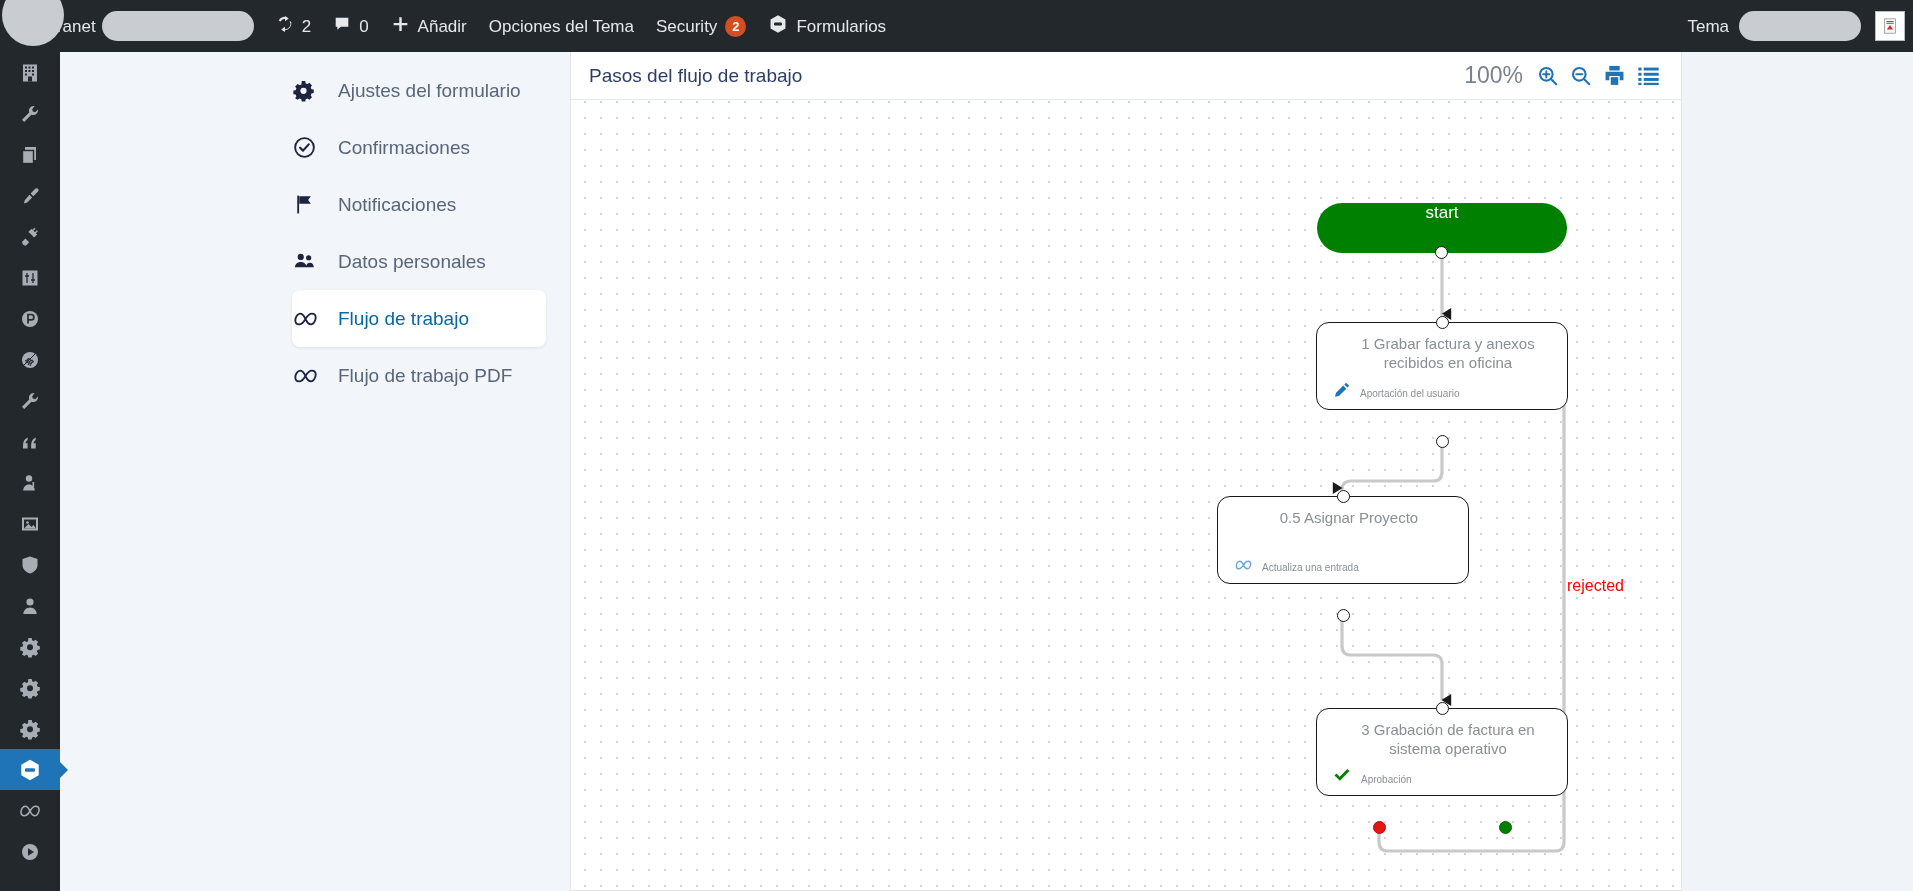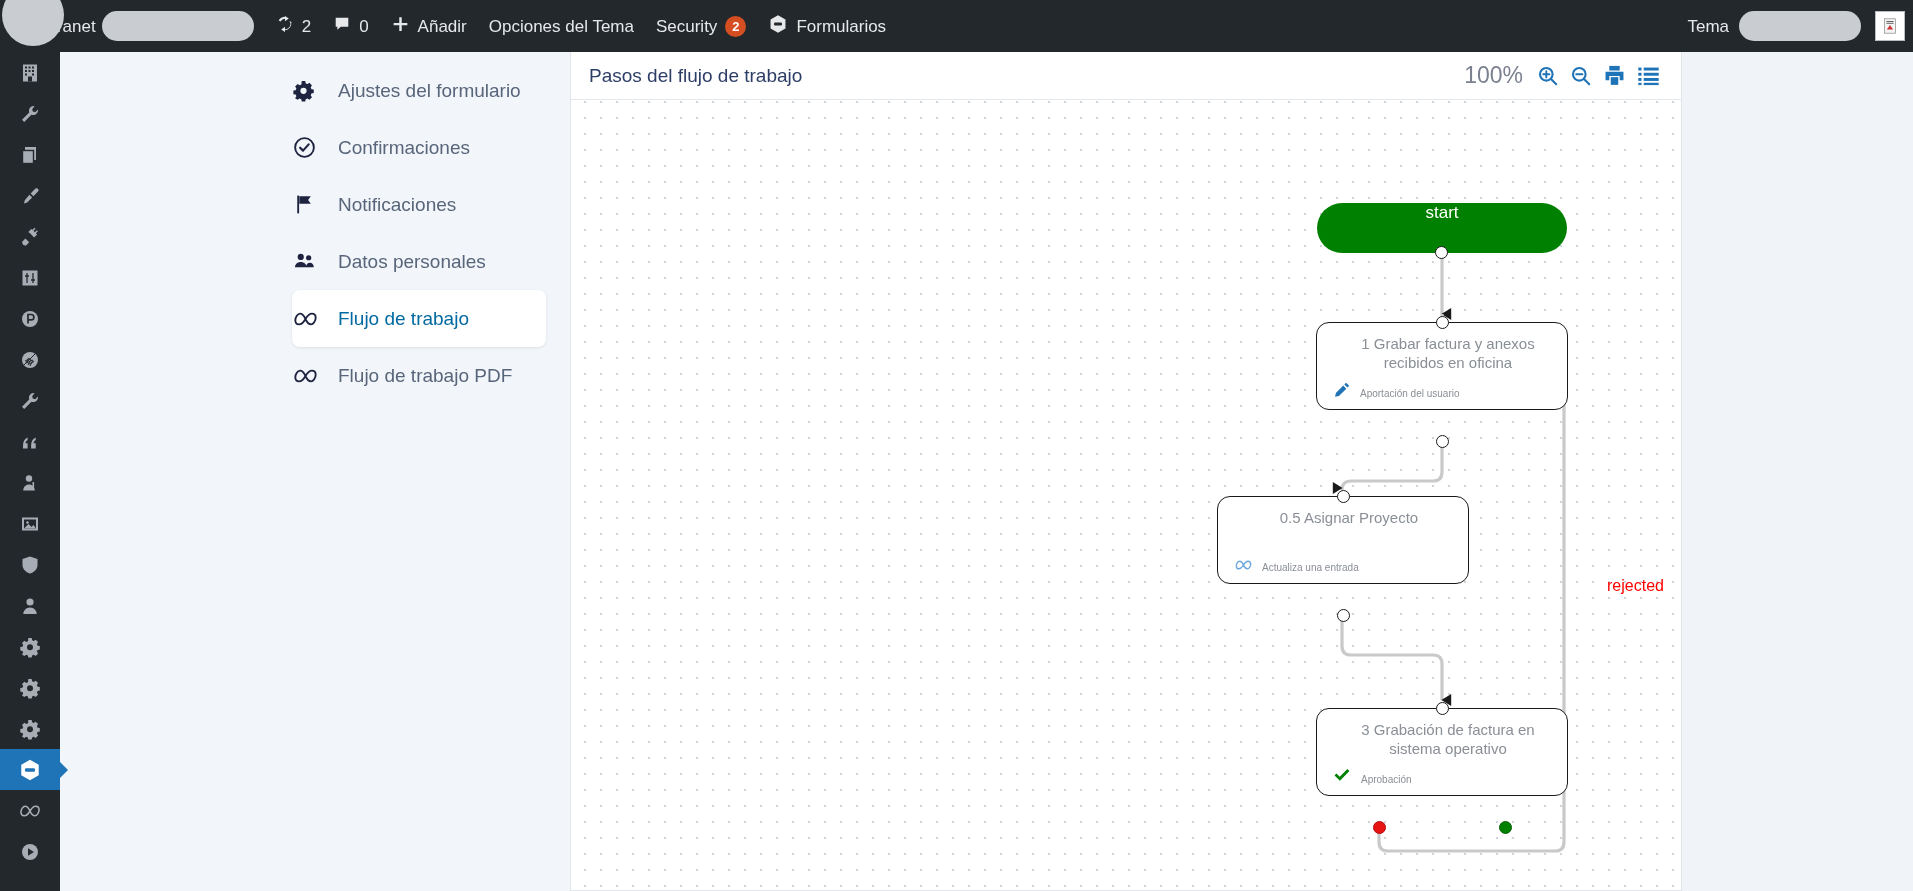--- a/index.html
+++ b/index.html
@@ -624,18 +624,18 @@
               <path fill="#008000" d="M7.3 15.4 1.6 10.1l2-2.1 3.5 3.3 8-8.1 2.2 2.1z"></path>
             </svg>
         </span>
         <span>Aprobación</span>
       </div>
       <span class="port" style="left:119px; top:-7px;"></span>
       <span class="port red" style="left:56px; top:112px;"></span>
       <span class="port green" style="left:182px; top:112px;"></span>
     </div>
 
-    <div class="edge-label" style="left:1036px; top:477px;">rejected</div>
+    <div class="edge-label" style="left:996px; top:477px;">rejected</div>
 
   </div>
 </div>
 
 <div class="redacted-blob" style="left:2px; top:-16px; width:62px; height:62px;"></div>
 
 </body></html>

